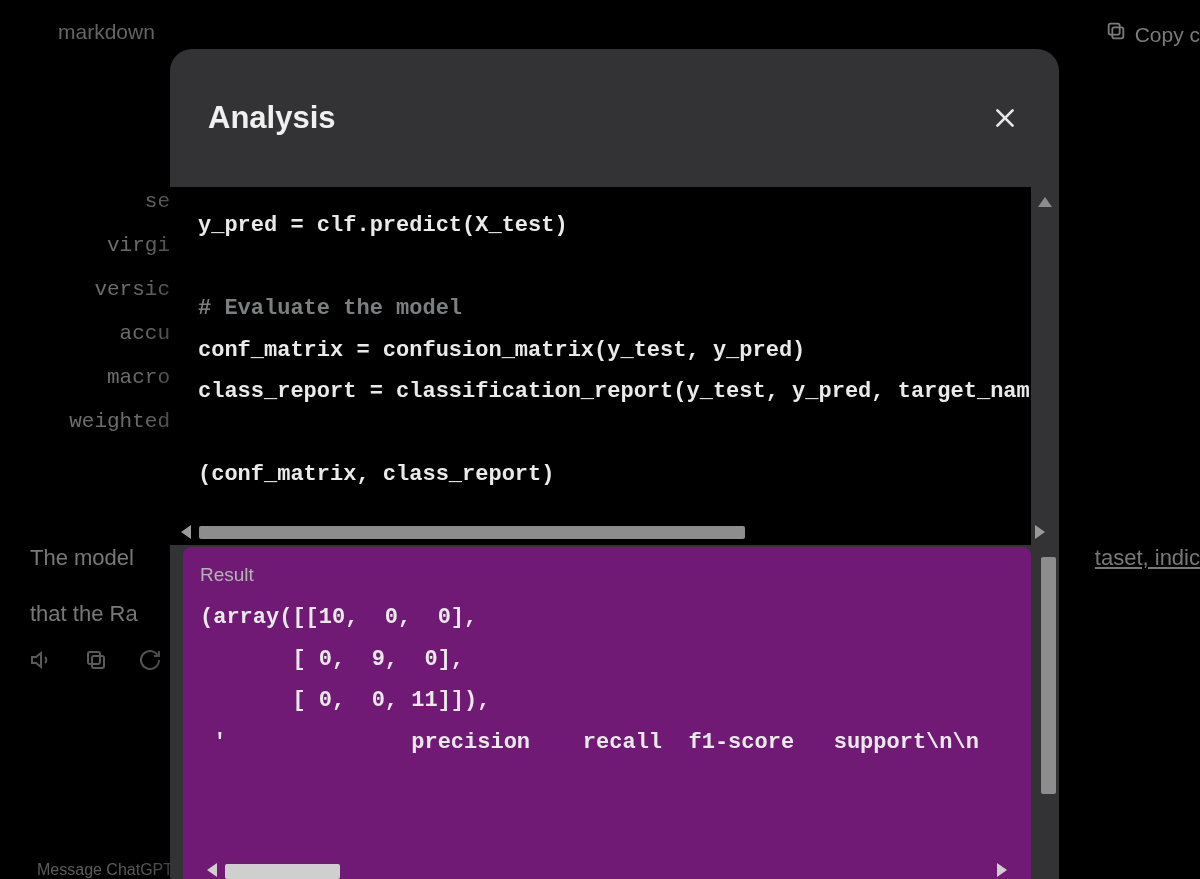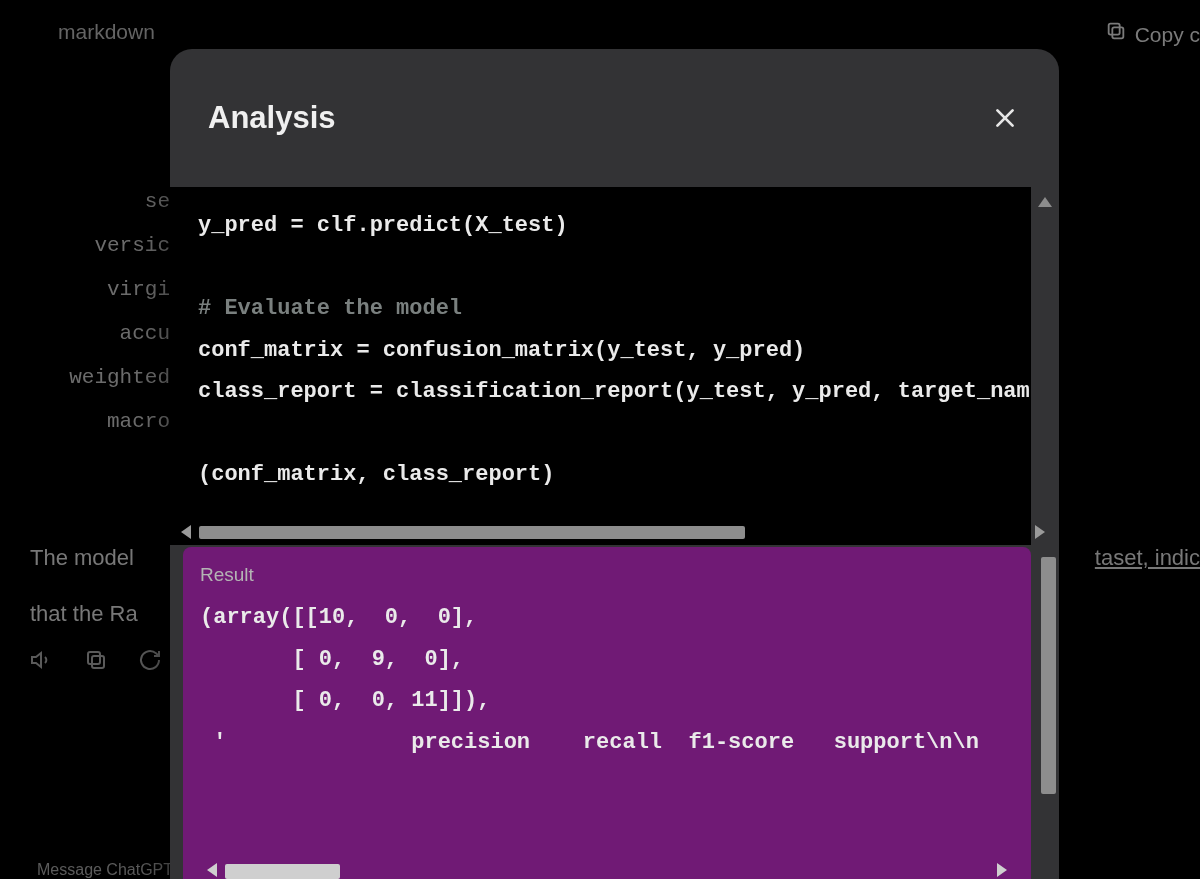--- a/index.html
+++ b/index.html
@@ -259,26 +259,26 @@
       <svg viewBox="0 0 24 24" fill="none" stroke="currentColor" stroke-width="2">
         <rect x="8" y="8" width="12" height="12" rx="2"></rect>
         <rect x="4" y="4" width="12" height="12" rx="2"></rect>
       </svg>
     </span>
     <span>Copy c</span>
   </div>
 
   <div class="bg-lines">
     <div>se</div>
+    <div>virgi</div>
     <div>versic</div>
-    <div>virgi</div>
     <div></div>
     <div>accu</div>
+    <div>macro</div>
     <div>weighted</div>
-    <div>macro</div>
   </div>
 
   <div class="bg-para">
     <span>The model</span>
     <span style="position:absolute; right:0;text-decoration:underline;">taset, indic</span>
     <br>
     <span>that the Ra</span>
   </div>
 
   <div class="bg-icons">

